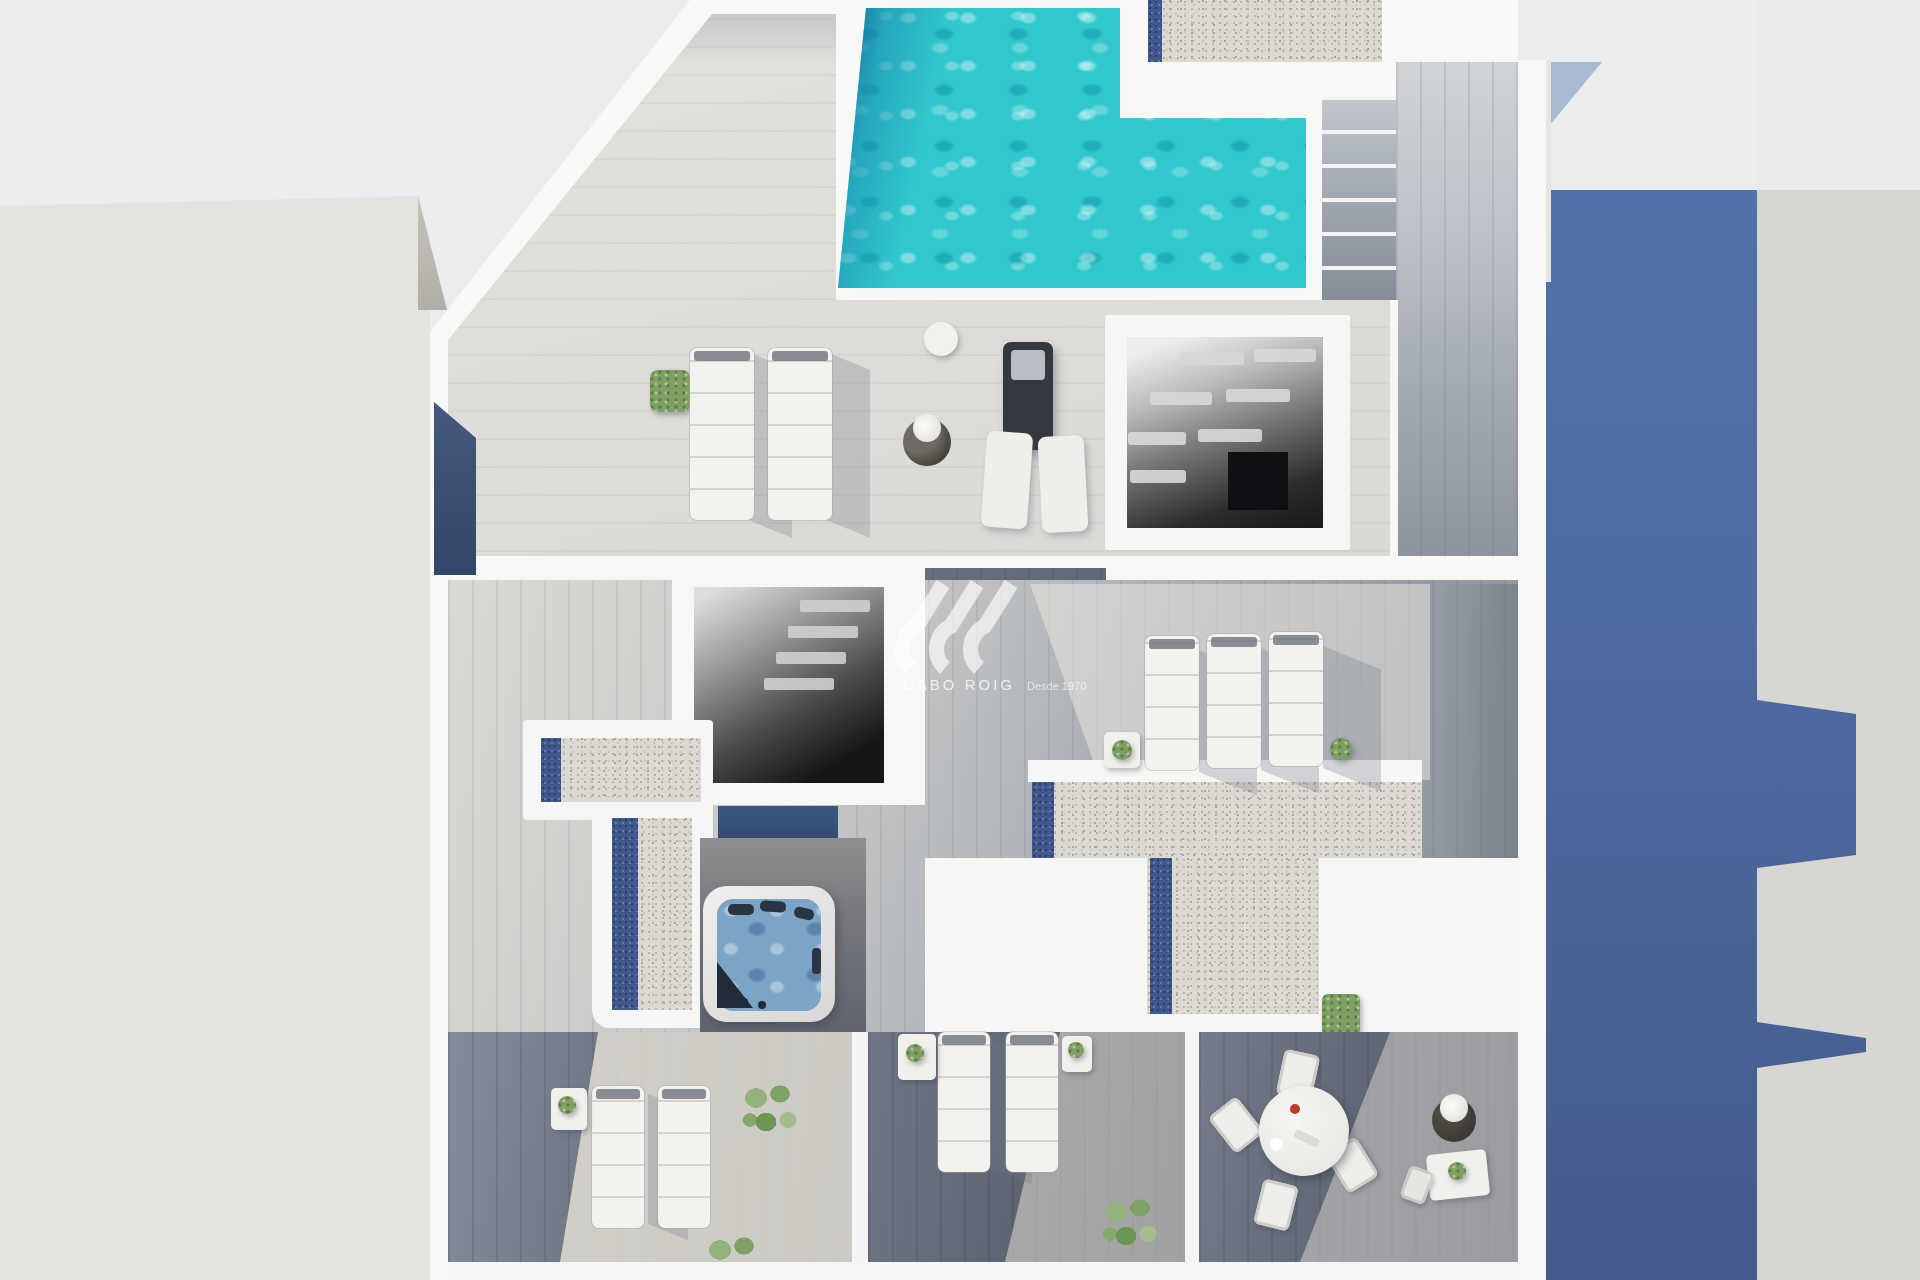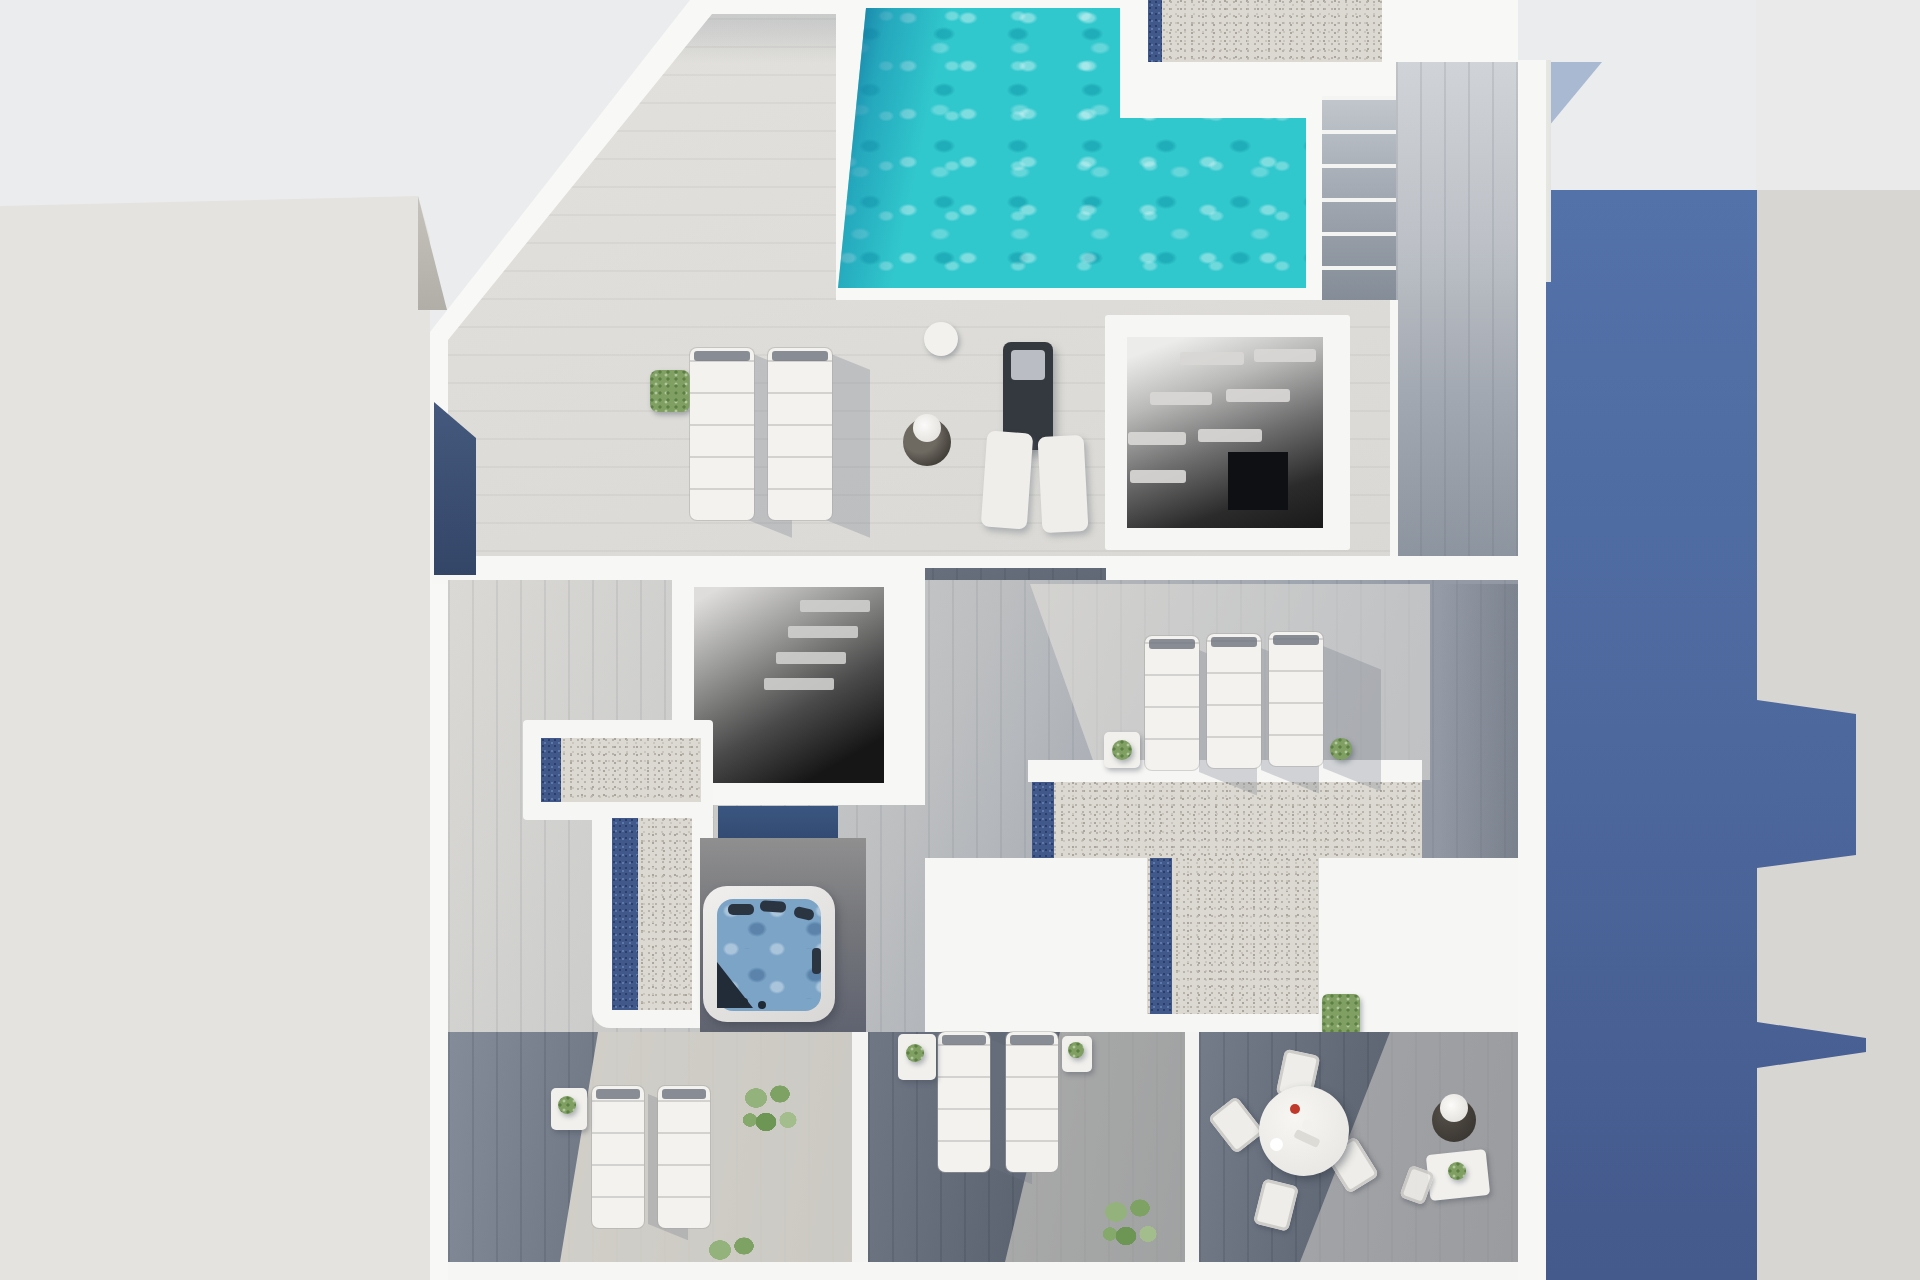--- a/index.html
+++ b/index.html
@@ -248,14 +248,25 @@
   <div class="abs circle" style="left:1440px;top:1094px;width:28px;height:28px;background:radial-gradient(circle at 40% 40%,#fcfbf9,#dcdad5);"></div>
   <div class="tbl" style="left:1428px;top:1152px;width:60px;height:46px;transform:rotate(-6deg);"></div>
   <div class="abs circle bush" style="left:1448px;top:1162px;width:18px;height:18px;"></div>
   <div class="chair" style="left:1404px;top:1168px;width:26px;height:34px;transform:rotate(20deg);opacity:.9;"></div>
 
   <div class="abs wwall" style="left:448px;top:1262px;width:1070px;height:18px;"></div>
 
   <div class="abs" style="left:434px;top:402px;width:42px;height:173px;
               background:linear-gradient(180deg,#45597e,#334668);clip-path:polygon(0 0,42px 36px,42px 173px,0 173px);"></div>
 
+  <div class="abs watermark" style="left:845px;top:572px;width:280px;height:135px;z-index:50;">
+    <svg width="280" height="135" viewBox="0 0 280 135">
+      <g fill="none" stroke="rgba(255,255,255,.8)" stroke-width="15">
+        <path d="M66,96 C52,84 56,62 72,54 L98,12"></path>
+        <path d="M100,96 C86,84 90,62 106,54 L132,12"></path>
+        <path d="M134,96 C120,84 124,62 140,54 L166,12"></path>
+      </g>
+      <text x="58" y="118" font-size="15" letter-spacing="3" fill="rgba(255,255,255,.92)">CABO ROIG</text>
+      <text x="182" y="118" font-size="11" fill="rgba(255,255,255,.8)">Desde 1970</text>
+    </svg>
+  </div>
 
 </div>
 
 </body></html>

